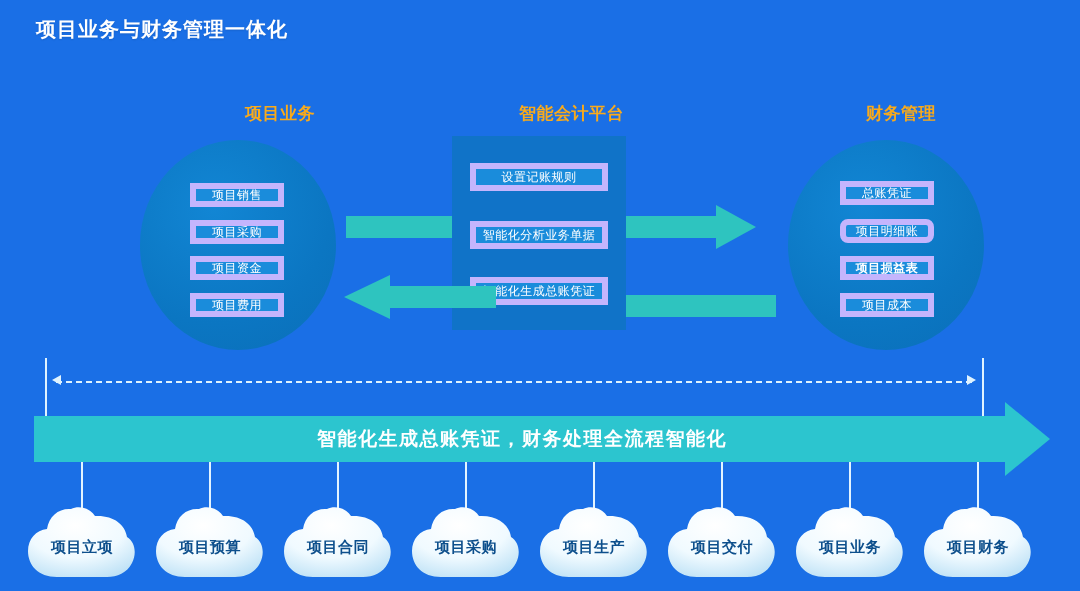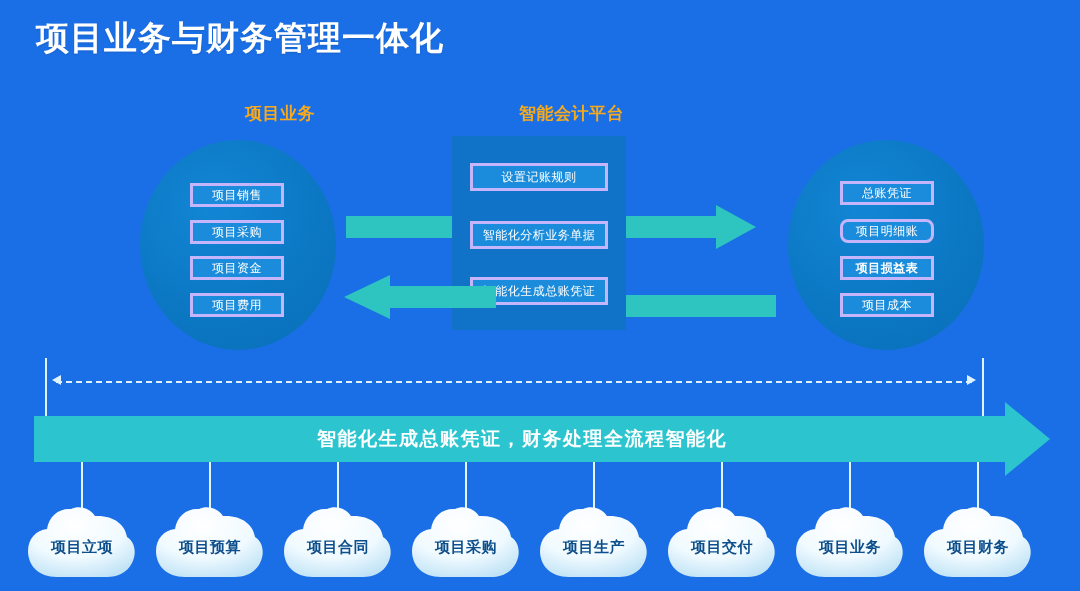--- a/index.html
+++ b/index.html
@@ -8,21 +8,21 @@
     background:#1a6fe6;
     font-family:"Liberation Sans","DejaVu Sans",sans-serif;
     overflow:hidden;
     position:relative;
   }
   .stage{position:absolute;inset:0;}
 
   
   .page-title{
     position:absolute;left:36px;top:16px;
-    font-size:33px;font-weight:bold;color:#ffffff;
+    font-size:20px;font-weight:bold;color:#ffffff;
     letter-spacing:1px;
     text-shadow:0 1px 2px rgba(0,0,0,.12);
   }
 
   
   .col-heading{
     position:absolute;
     font-size:17px;font-weight:bold;color:#f9aa1b;
     text-align:right;white-space:nowrap;
     letter-spacing:.5px;
@@ -42,21 +42,21 @@
   
   #center-panel{
     position:absolute;left:452px;top:136px;width:174px;height:194px;
     background:#1073c8;
   }
 
   
   .chip{
     position:absolute;
     box-sizing:border-box;
-    border:3px solid #c4b5fd;
+    border:6px solid #c4b5fd;
     background:#1a8cdb;
     color:#ffffff;
     font-size:12px;
     display:flex;align-items:center;justify-content:center;
     white-space:nowrap;
     letter-spacing:.5px;
   }
   .chip.left{left:190px;width:94px;height:24px;}
   .chip.right{left:840px;width:94px;height:24px;}
   .chip.center{left:470px;width:138px;height:28px;}
@@ -149,20 +149,21 @@
   <div class="chip left" style="top:220px;">项目采购</div>
   <div class="chip left" style="top:256px;">项目资金</div>
   <div class="chip left" style="top:293px;">项目费用</div>
 
   <div class="col-heading" id="heading-center">智能会计平台</div>
   <div id="center-panel"></div>
   <div class="chip center" style="top:163px;">设置记账规则</div>
   <div class="chip center" style="top:221px;">智能化分析业务单据</div>
   <div class="chip center" style="top:277px;">智能化生成总账凭证</div>
 
+  <div class="col-heading" id="heading-right">财务管理</div>
   <div class="circle" id="circle-right"></div>
   <div class="chip right" style="top:181px;">总账凭证</div>
   <div class="chip right" style="top:219px;border-radius:8px;">项目明细账</div>
   <div class="chip right" style="top:256px;font-weight:bold;">项目损益表</div>
   <div class="chip right" style="top:293px;">项目成本</div>
 
   <div class="flow" id="flow-top-left"></div>
   <div class="flow" id="flow-top-right"></div>
   <div class="flow" id="flow-top-right-head"></div>
   <div class="flow" id="flow-bot-right"></div>

